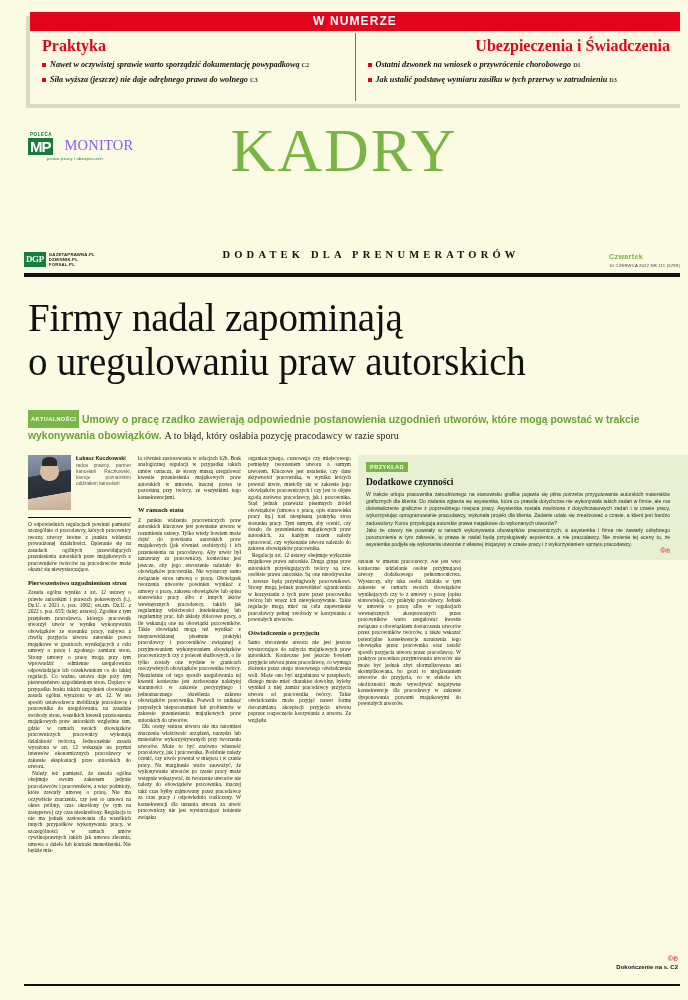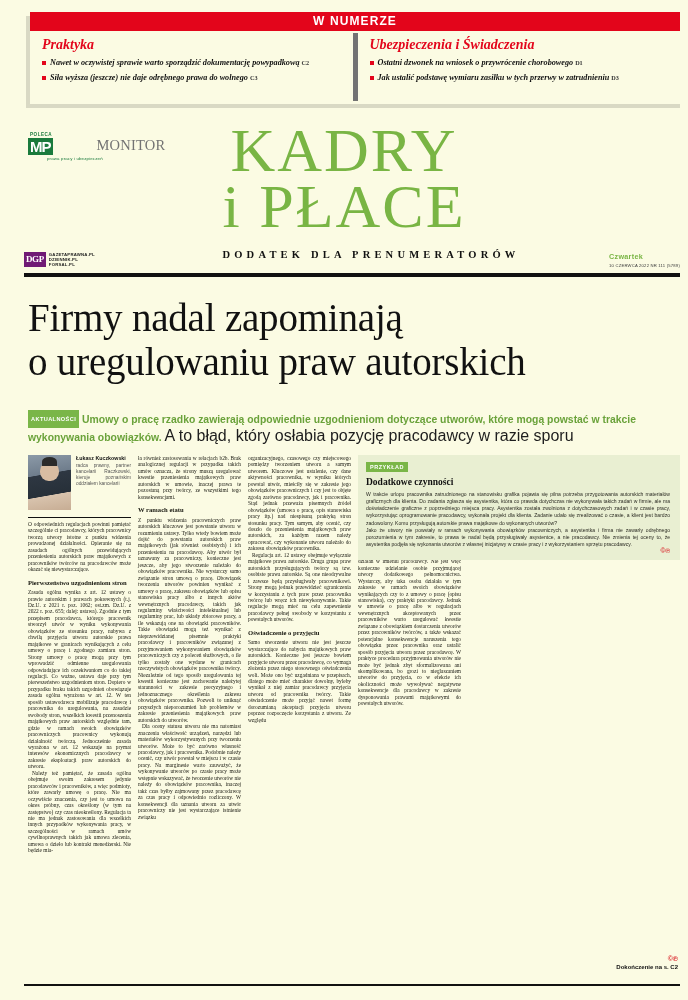--- a/index.html
+++ b/index.html
@@ -30,25 +30,25 @@
     text-align:center;
     font-family:"Liberation Sans", sans-serif;
     font-weight:bold;font-size:12px;letter-spacing:1.1px;
     line-height:19px;
   }
   .wn-cols{
     position:absolute;left:30px;top:33px;width:650px;height:68px;
     display:flex;
   }
   .wn-col{flex:1;padding:4px 10px 0 12px;position:relative;}
-  .wn-col.second{border-left:5px solid #737373;}
+  .wn-col.second{border-left:1px solid #737373;text-align:right;}
   .wn-head{
     color:#e3051b;
     font-family:"Liberation Serif", serif;
-    font-style:italic;font-weight:bold;font-size:14px;
+    font-weight:bold;font-size:16px;
     margin:0 0 5px 0;
   }
   .wn-item{
     display:flex;align-items:flex-start;
     margin-bottom:4px;
     font-family:"Liberation Serif", serif;
     font-style:italic;font-weight:bold;font-size:8.2px;
     line-height:10.5px;color:#111;
   }
   .wn-sq{
@@ -59,31 +59,31 @@
 
   
   .mast{position:absolute;left:0;top:112px;width:688px;height:172px;}
 
   .mp-logo{position:absolute;left:28px;top:20px;width:150px;}
   .mp-polecamy{
     font-family:"Liberation Sans", sans-serif;
     font-size:4.6px;font-weight:bold;letter-spacing:.5px;
     color:#1a7a3c;margin:0 0 1px 2px;
   }
-  .mp-row{display:flex;align-items:flex-start;gap:40px;}
+  .mp-row{display:flex;align-items:flex-start;}
   .mp-mark{
     background:#1a7a3c;color:#fff;
     font-family:"Liberation Sans", sans-serif;
     font-weight:bold;font-size:15px;line-height:17px;
     padding:0 2px;letter-spacing:-1px;
   }
   .mp-name{
-    color:#737373;
-    font-family:"Liberation Serif", serif;
-    font-size:14.5px;line-height:15px;margin-left:4px;
+    color:#8b5cf6;
+    font-family:"Liberation Serif", serif;
+    font-size:14.5px;line-height:15px;margin-left:12px;
     letter-spacing:.2px;
   }
   .mp-sub{
     color:#1a7a3c;
     font-family:"Liberation Sans", sans-serif;
     font-size:4.4px;letter-spacing:.15px;margin-left:19px;margin-top:1px;
   }
 
   .kadry{
     position:absolute;left:0;top:10px;width:688px;text-align:center;
@@ -94,21 +94,21 @@
   }
   .kadry .l2{display:block;font-size:62px;}
   .dodatek{
     position:absolute;left:0;top:137px;width:688px;text-align:center;
     font-family:"Liberation Serif", serif;
     font-weight:bold;font-size:10.5px;letter-spacing:4.2px;color:#111;padding-left:27px;
   }
 
   .dgp-logo{position:absolute;left:24px;top:140px;display:flex;align-items:flex-start;}
   .dgp-mark{
-    background:#701a75;color:#fff;
+    background:#15803d;color:#fff;
     font-family:"Liberation Serif", serif;
     font-weight:bold;font-size:9px;line-height:15px;
     padding:0 2px;letter-spacing:-.4px;
   }
   .dgp-lines{margin-left:3px;}
   .dgp-lines div{
     font-family:"Liberation Sans", sans-serif;
     font-size:4.3px;font-weight:bold;letter-spacing:.2px;
     color:#1d1d1d;line-height:5.1px;
   }
@@ -142,21 +142,21 @@
     font-family:"Liberation Sans", sans-serif;
     font-size:10.4px;line-height:15px;color:#6aa23a;font-weight:bold;
   }
   .lead .tag{
     display:inline-block;background:#7ab648;color:#fff;
     font-family:"Liberation Sans", sans-serif;
     font-size:5.6px;font-weight:bold;letter-spacing:.4px;
     padding:1.5px 3px;vertical-align:2px;margin-right:3px;
   }
   .lead .tail{color:#1d1d1d;font-weight:normal;
-    font-family:Liberation Sans, sans-serif;font-size:16px;}
+    font-family:Liberation Serif, serif;font-size:10px;}
 
   
   .body-area{
     position:absolute;left:28px;top:455px;width:652px;height:520px;
   }
   .col{
     position:absolute;top:0;width:103px;
     font-family:"Liberation Serif", serif;
     font-size:5.35px;line-height:6.45px;
     text-align:justify;color:#17170f;
@@ -200,21 +200,21 @@
     font-family:"Liberation Sans", sans-serif;
     font-size:4.8px;line-height:6.2px;color:#555;margin-top:1px;
   }
   .author::after{content:"";display:block;clear:both;}
   .author-rule{border-top:1px solid #111;margin-bottom:3px;}
 
   
   .przyklad{
     position:absolute;left:358px;top:455px;width:322px;
     background:#e9efd2;
-    padding:0 0 6px 0;
+    padding:0 8px 6px 0;
   }
   .przyklad .tag{
     display:inline-block;background:#7ab648;color:#fff;
     font-family:"Liberation Sans", sans-serif;
     font-size:5.5px;font-weight:bold;letter-spacing:.5px;
     padding:2px 4px;margin:5px 0 0 8px;
   }
   .przyklad h4{
     font-family:"Liberation Serif", serif;
     font-weight:bold;font-size:9.5px;margin:4px 0 4px 8px;color:#111;
@@ -289,21 +289,20 @@
     <div class="mp-polecamy">POLECA</div>
     <div class="mp-row">
       <span class="mp-mark">MP</span>
       <span class="mp-name">MONITOR</span>
     </div>
     <div class="mp-sub">prawa pracy i ubezpieczeń</div>
   </div>
 
   <div class="kadry">
     <span>KADRY</span>
-    <span class="l2">i PŁACE</span>
   </div>
 
   <div class="dodatek">DODATEK DLA PRENUMERATORÓW</div>
 
   <div class="dgp-logo">
     <span class="dgp-mark">DGP</span>
     <span class="dgp-lines">
       <div>GAZETAPRAWNA.PL</div>
       <div>DZIENNIK.PL</div>
       <div>FORSAL.PL</div>
@@ -317,21 +316,21 @@
 
   <div class="mast-rule"></div>
 </div>
 
 <div class="headline">
   <span>Firmy nadal zapominają</span>
   <span>o uregulowaniu praw autorskich</span>
 </div>
 
 <div class="lead">
-  <span class="tag">AKTUALNOŚCI</span><span>Umowy o pracę rzadko zawierają odpowiednie uzgodnieniom dotyczące utworów, które mogą powstać w trakcie wykonywania obowiązków.</span> <span class="tail">A to błąd, który osłabia pozycję pracodawcy w razie sporu</span>
+  <span class="tag">AKTUALNOŚCI</span><span>Umowy o pracę rzadko zawierają odpowiednie postanowienia uzgodnień utworów, które mogą powstać w trakcie wykonywania obowiązków.</span> <span class="tail">A to błąd, który osłabia pozycję pracodawcy w razie sporu</span>
 </div>
 
 <div class="body-area">
 
   <div class="col c1">
     <div class="author">
       <div class="photo"></div>
       <div class="nm">Łukasz Kuczkowski</div>
       <div class="role">radca prawny, partner kancelarii Raczkowski, kieruje poznańskim oddziałem kancelarii</div>
     </div>

